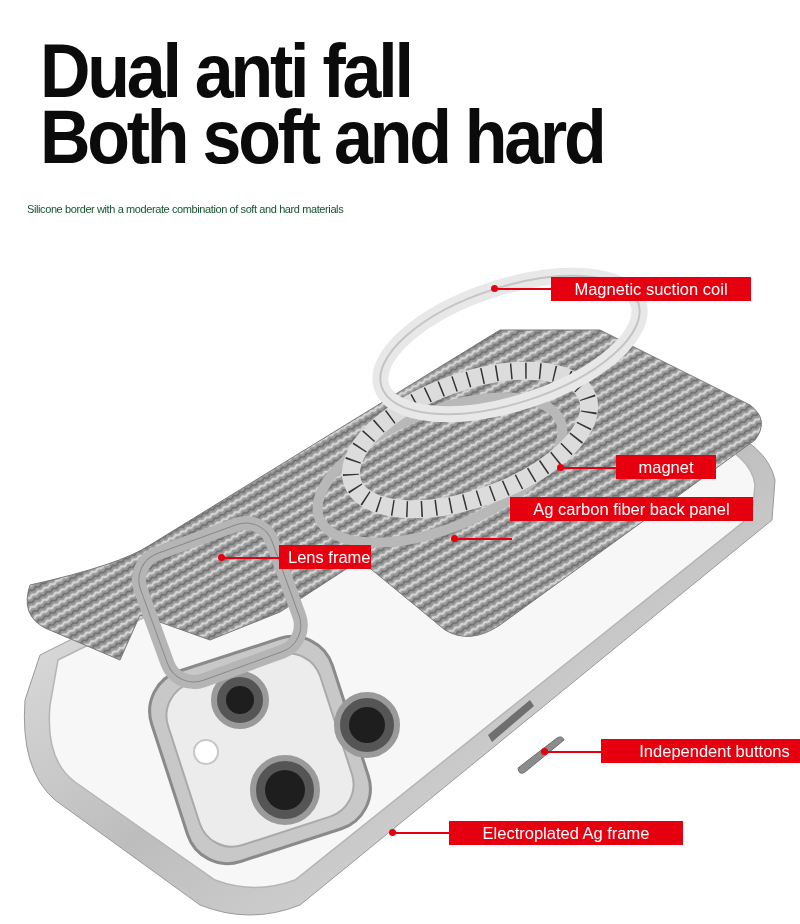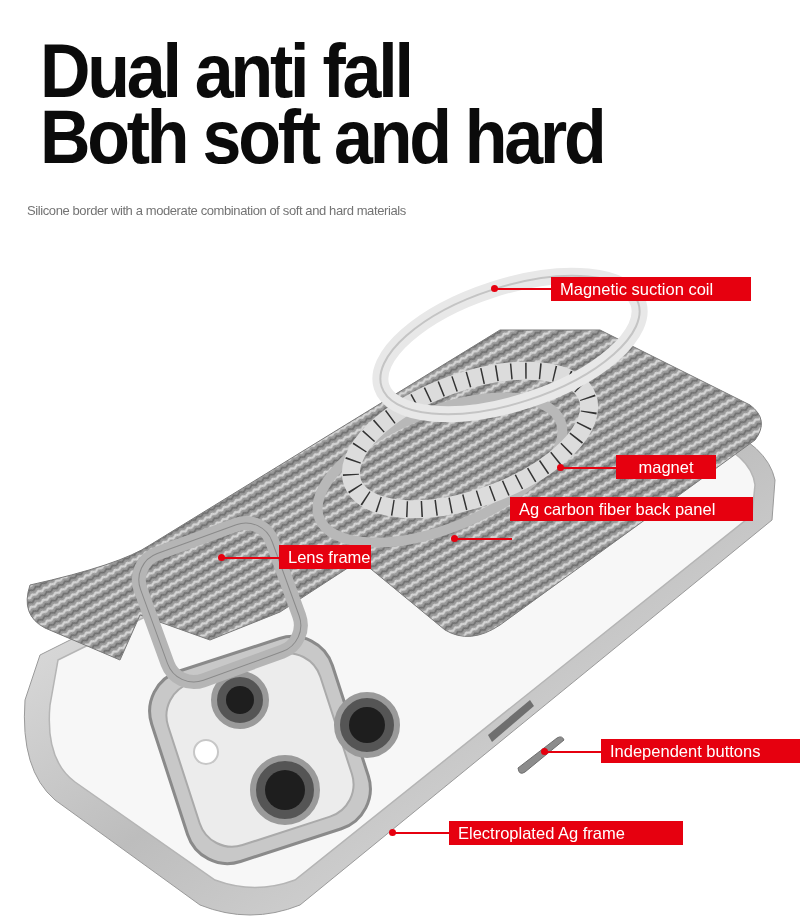--- a/index.html
+++ b/index.html
@@ -1,21 +1,21 @@
 <!DOCTYPE html>
 <html><head>
 <meta charset="utf-8">
 <style>
   html, body { margin: 0; padding: 0; background: #ffffff; }
   body { width: 800px; height: 924px; position: relative; overflow: hidden; font-family: "Liberation Sans", sans-serif; }
   .headline { position: absolute; left: 40px; top: 38px; font-family: "Liberation Sans", sans-serif; font-weight: bold; color: #0b0b0b; font-size: 76px; line-height: 66px; letter-spacing: -3.5px; transform: scaleX(0.92); transform-origin: left top; }
   .headline div { white-space: nowrap; }
-  .subtitle { position: absolute; left: 27px; top: 203px; font-size: 13px; color: #737373; letter-spacing: -0.4px; white-space: nowrap; }
+  .subtitle { position: absolute; left: 27px; top: 203px; font-size: 11px; color: #14532d; letter-spacing: -0.4px; white-space: nowrap; }
   svg.art { position: absolute; left: 0; top: 240px; }
-  .callout { position: absolute; height: 24px; background: #e6000f; color: #fff; font-size: 16.5px; line-height: 24px; padding: 0 9px; white-space: nowrap; box-sizing: border-box; }
+  .callout { position: absolute; height: 24px; background: #e6000f; color: #fff; font-size: 16.5px; line-height: 24px; padding: 0 9px; white-space: nowrap; box-sizing: border-box; text-align: center; }
   .leader { position: absolute; height: 2px; background: #e6000f; }
   .dot { position: absolute; width: 7px; height: 7px; border-radius: 50%; background: #e6000f; }
 </style>
 </head>
 <body>
 
 <div class="headline">
   <div>Dual anti fall</div>
   <div>Both soft and hard</div>
 </div>

